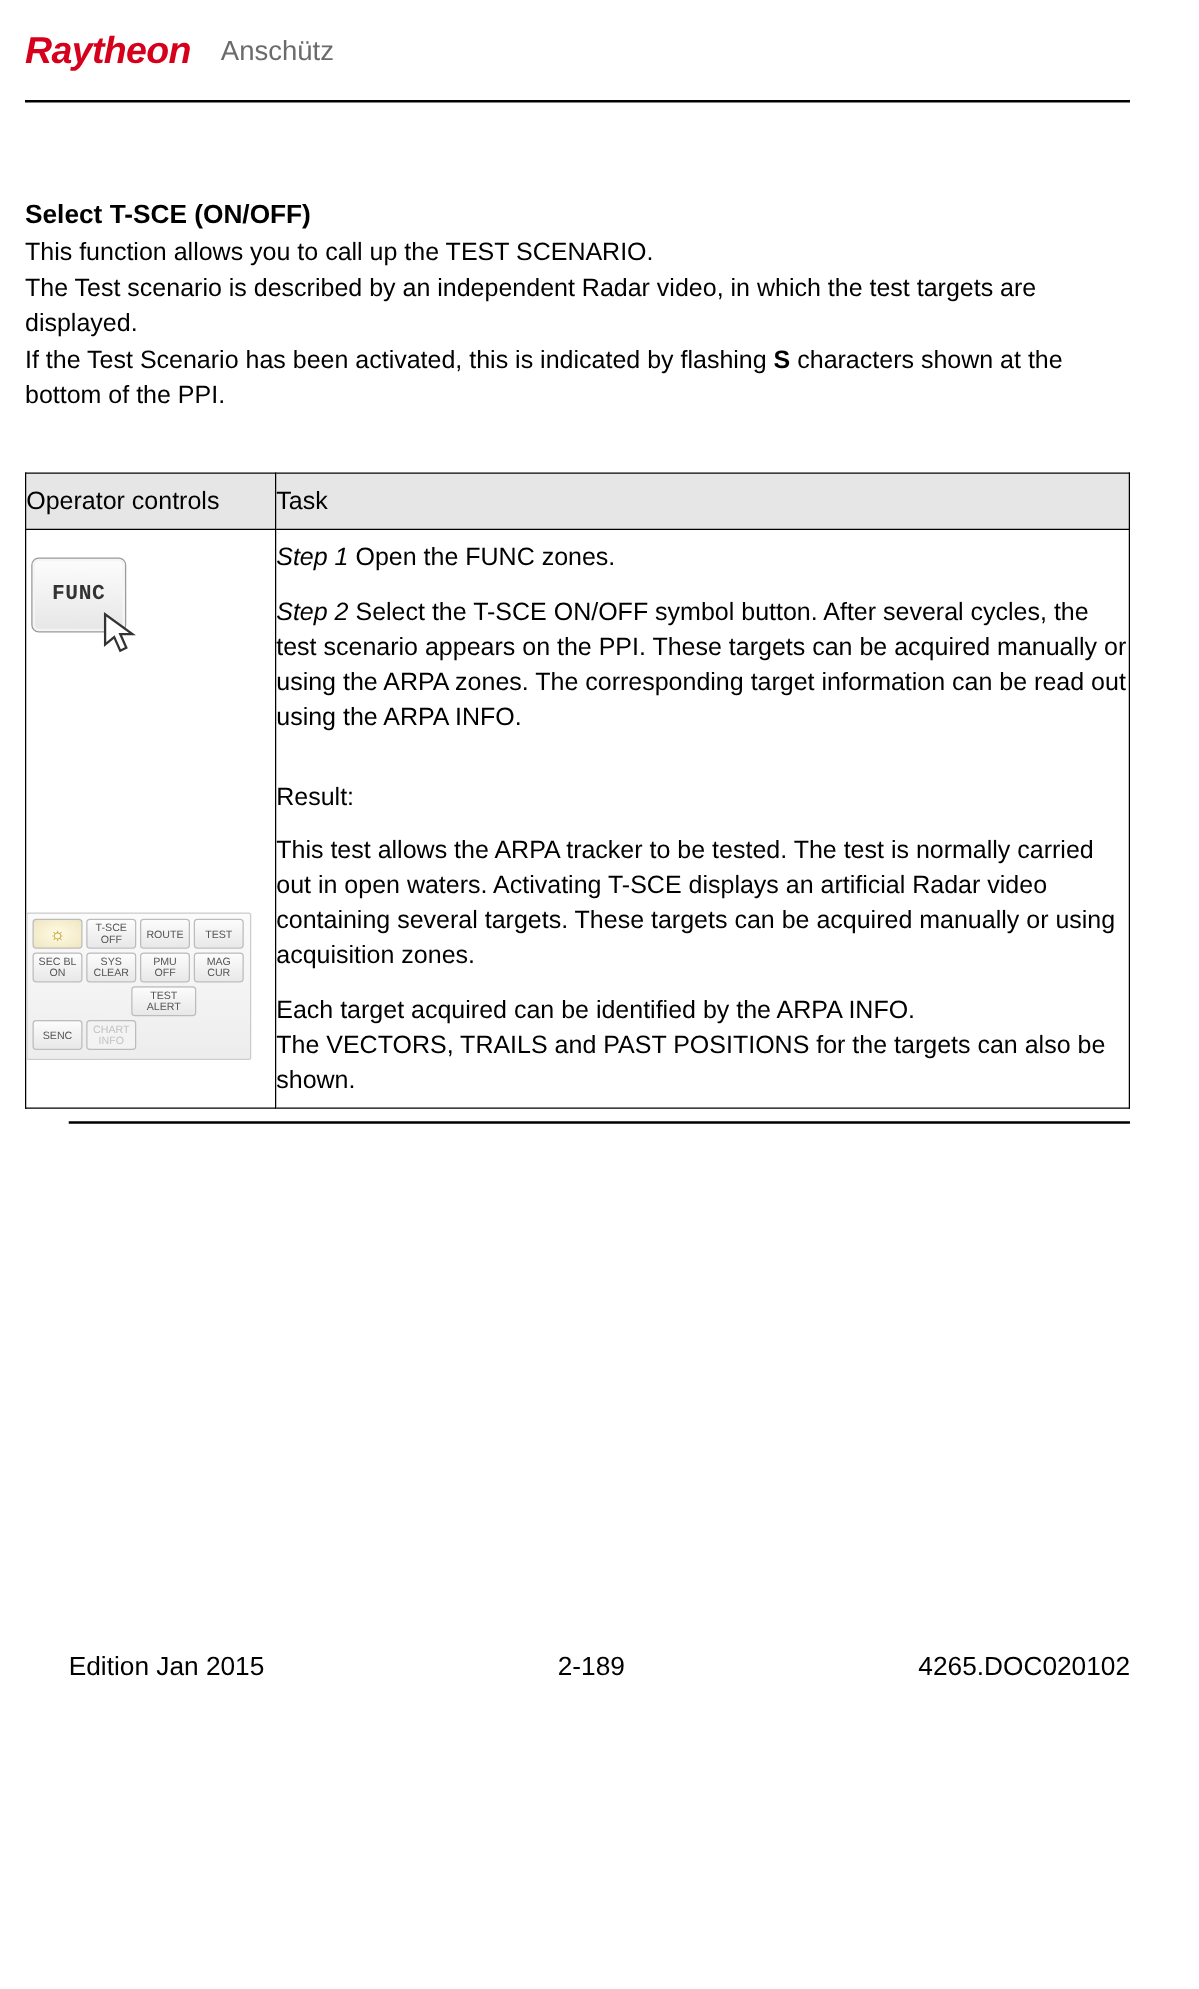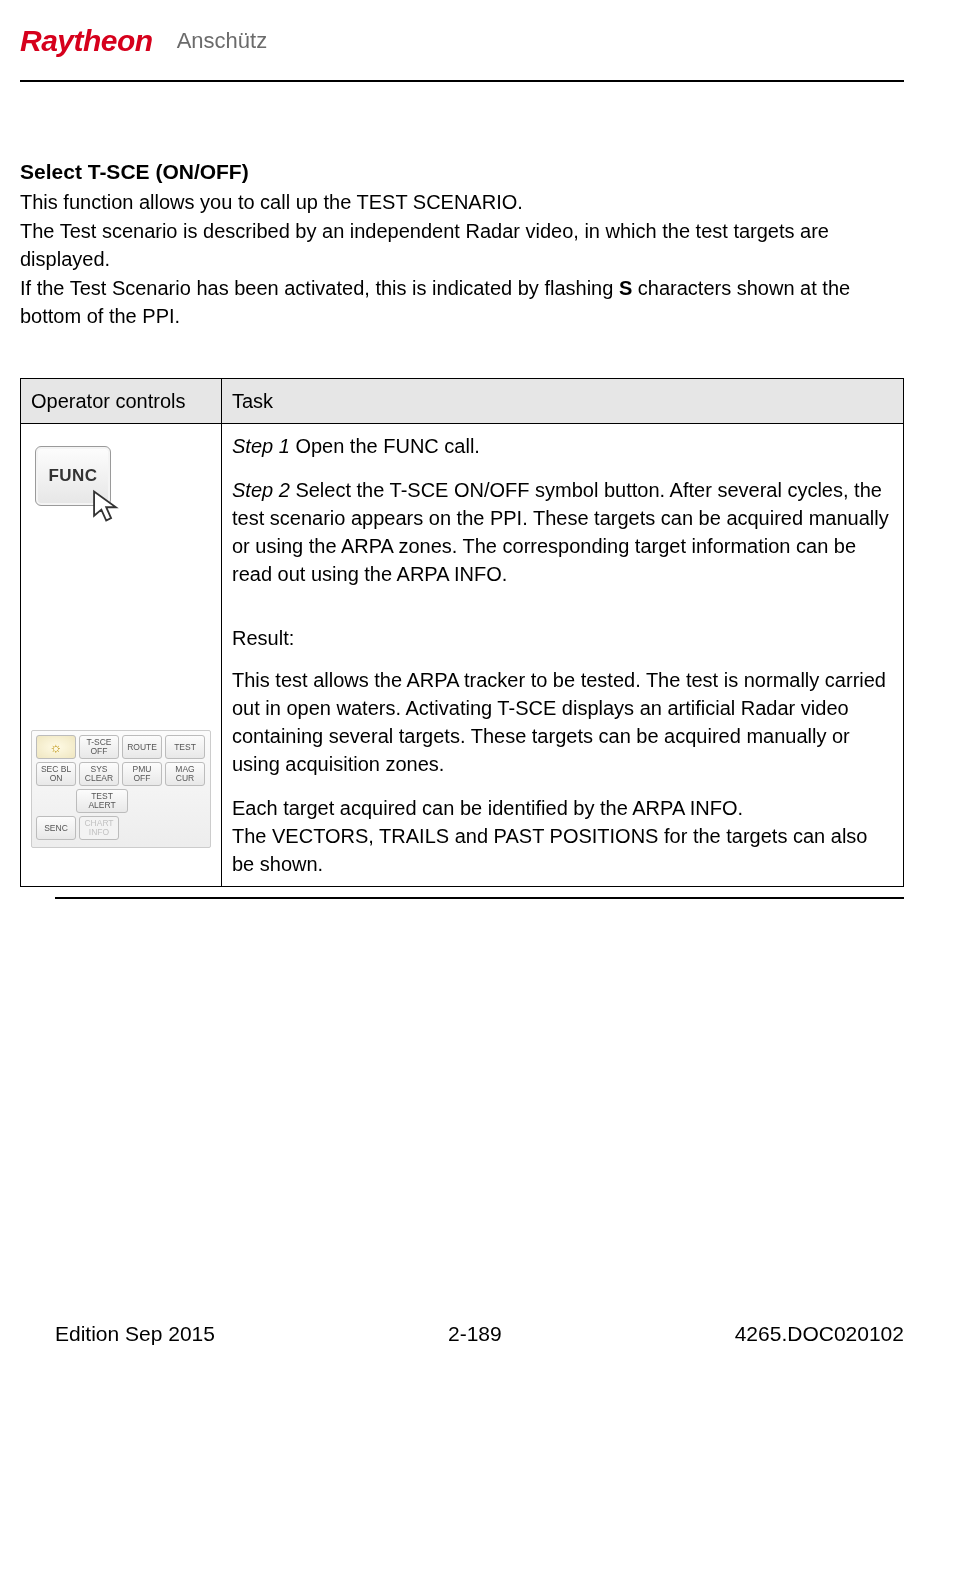--- a/index.html
+++ b/index.html
@@ -28,30 +28,30 @@
     .para .bold { font-weight: bold; }
     .table {
       border-collapse: collapse;
       width: 100%;
       margin-top: 48px;
     }
     .table td, .table th {
       border: 1px solid #000;
       text-align: left;
       vertical-align: top;
-      padding: 8px 10px;
+      padding: 8px 0;
       font-weight: normal;
       font-size: 20px;
     }
     .table th { background: #e6e6e6; }
     .col-controls { width: 200px; }
     .step-label { font-style: italic; }
     .task-block { margin-bottom: 16px; }
     .task-block2 { margin-top: 36px; margin-bottom: 14px; }
-    .func-icon-wrap { padding: 14px 4px 40px 4px; }
+    .func-icon-wrap { padding: 14px 4px 40px 4px; font-family: Liberation Mono, monospace; }
     .func-icon {
       width: 76px; height: 60px;
       border: 1px solid #9a9a9a;
       border-radius: 6px;
       background: linear-gradient(#fdfdfd,#e6e6e6);
       display: flex; align-items: center; justify-content: center;
       position: relative;
       margin-bottom: 4px;
       box-shadow: inset 0 0 0 2px #f4f4f4;
     }
@@ -140,49 +140,49 @@
                   <div class="pbtn">T-SCE OFF</div>
                   <div class="pbtn">ROUTE</div>
                   <div class="pbtn">TEST</div>
                 </div>
                 <div class="panel-row">
                   <div class="pbtn">SEC BL ON</div>
                   <div class="pbtn">SYS CLEAR</div>
                   <div class="pbtn">PMU OFF</div>
                   <div class="pbtn">MAG CUR</div>
                 </div>
-                <div class="panel-row" style="justify-content:flex-start;padding-left:40px;">
+                <div class="panel-row" style="justify-content:center;padding-left:40px;">
                   <div class="pbtn wide">TEST ALERT</div>
                 </div>
                 <div class="panel-row">
                   <div class="pbtn">SENC</div>
                   <div class="pbtn dim">CHART INFO</div>
                 </div>
               </div>
             </div>
           </td>
           <td>
             <div class="task-block">
-              <span class="step-label">Step 1</span><span> Open the FUNC call.</span>
+              <span class="step-label">Step 1</span><span> Open the FUNC zones.</span>
             </div>
             <div class="task-block">
               <span class="step-label">Step 2</span><span> Select the T-SCE ON/OFF symbol button. After several cycles, the test scenario appears on the PPI. These targets can be acquired manually or using the ARPA zones. The corresponding target information can be read out using the ARPA INFO.</span>
             </div>
             <div class="task-block2">Result:</div>
             <div class="task-block">
               <span>This test allows the ARPA tracker to be tested. The test is normally carried out in open waters. Activating </span><span class="tsce-bold">T-SCE</span><span> displays an artificial Radar video containing several targets. These targets can be acquired manually or using acquisition zones.</span>
             </div>
             <div>Each target acquired can be identified by the ARPA INFO.</div>
             <div>The VECTORS, TRAILS and PAST POSITIONS for the targets can also be shown.</div>
           </td>
         </tr>
       </tbody>
         </table>
     </div>
   </div>
 </div>
 
 <hr class="footer-hr">
 <div class="footer">
-  <span>Edition Sep 2015</span>
+  <span>Edition Jan 2015</span>
   <span>2-189</span>
   <span>4265.DOC020102</span>
 </div>
 
 </body></html>

